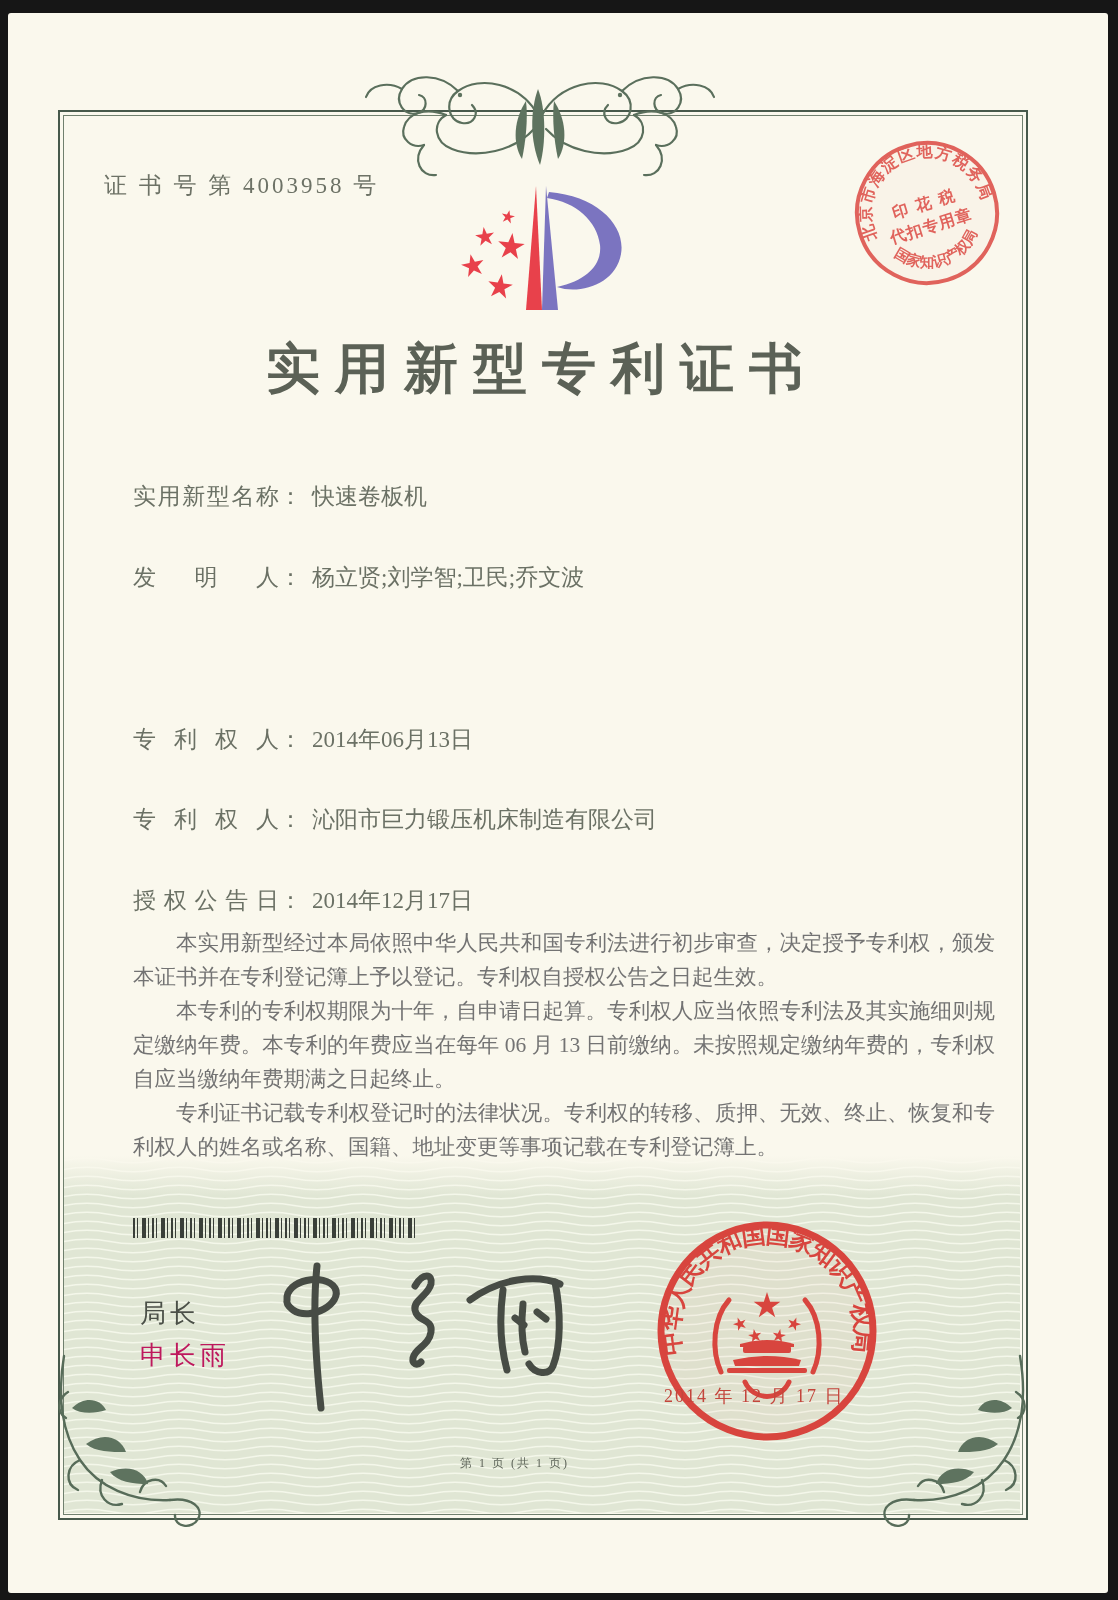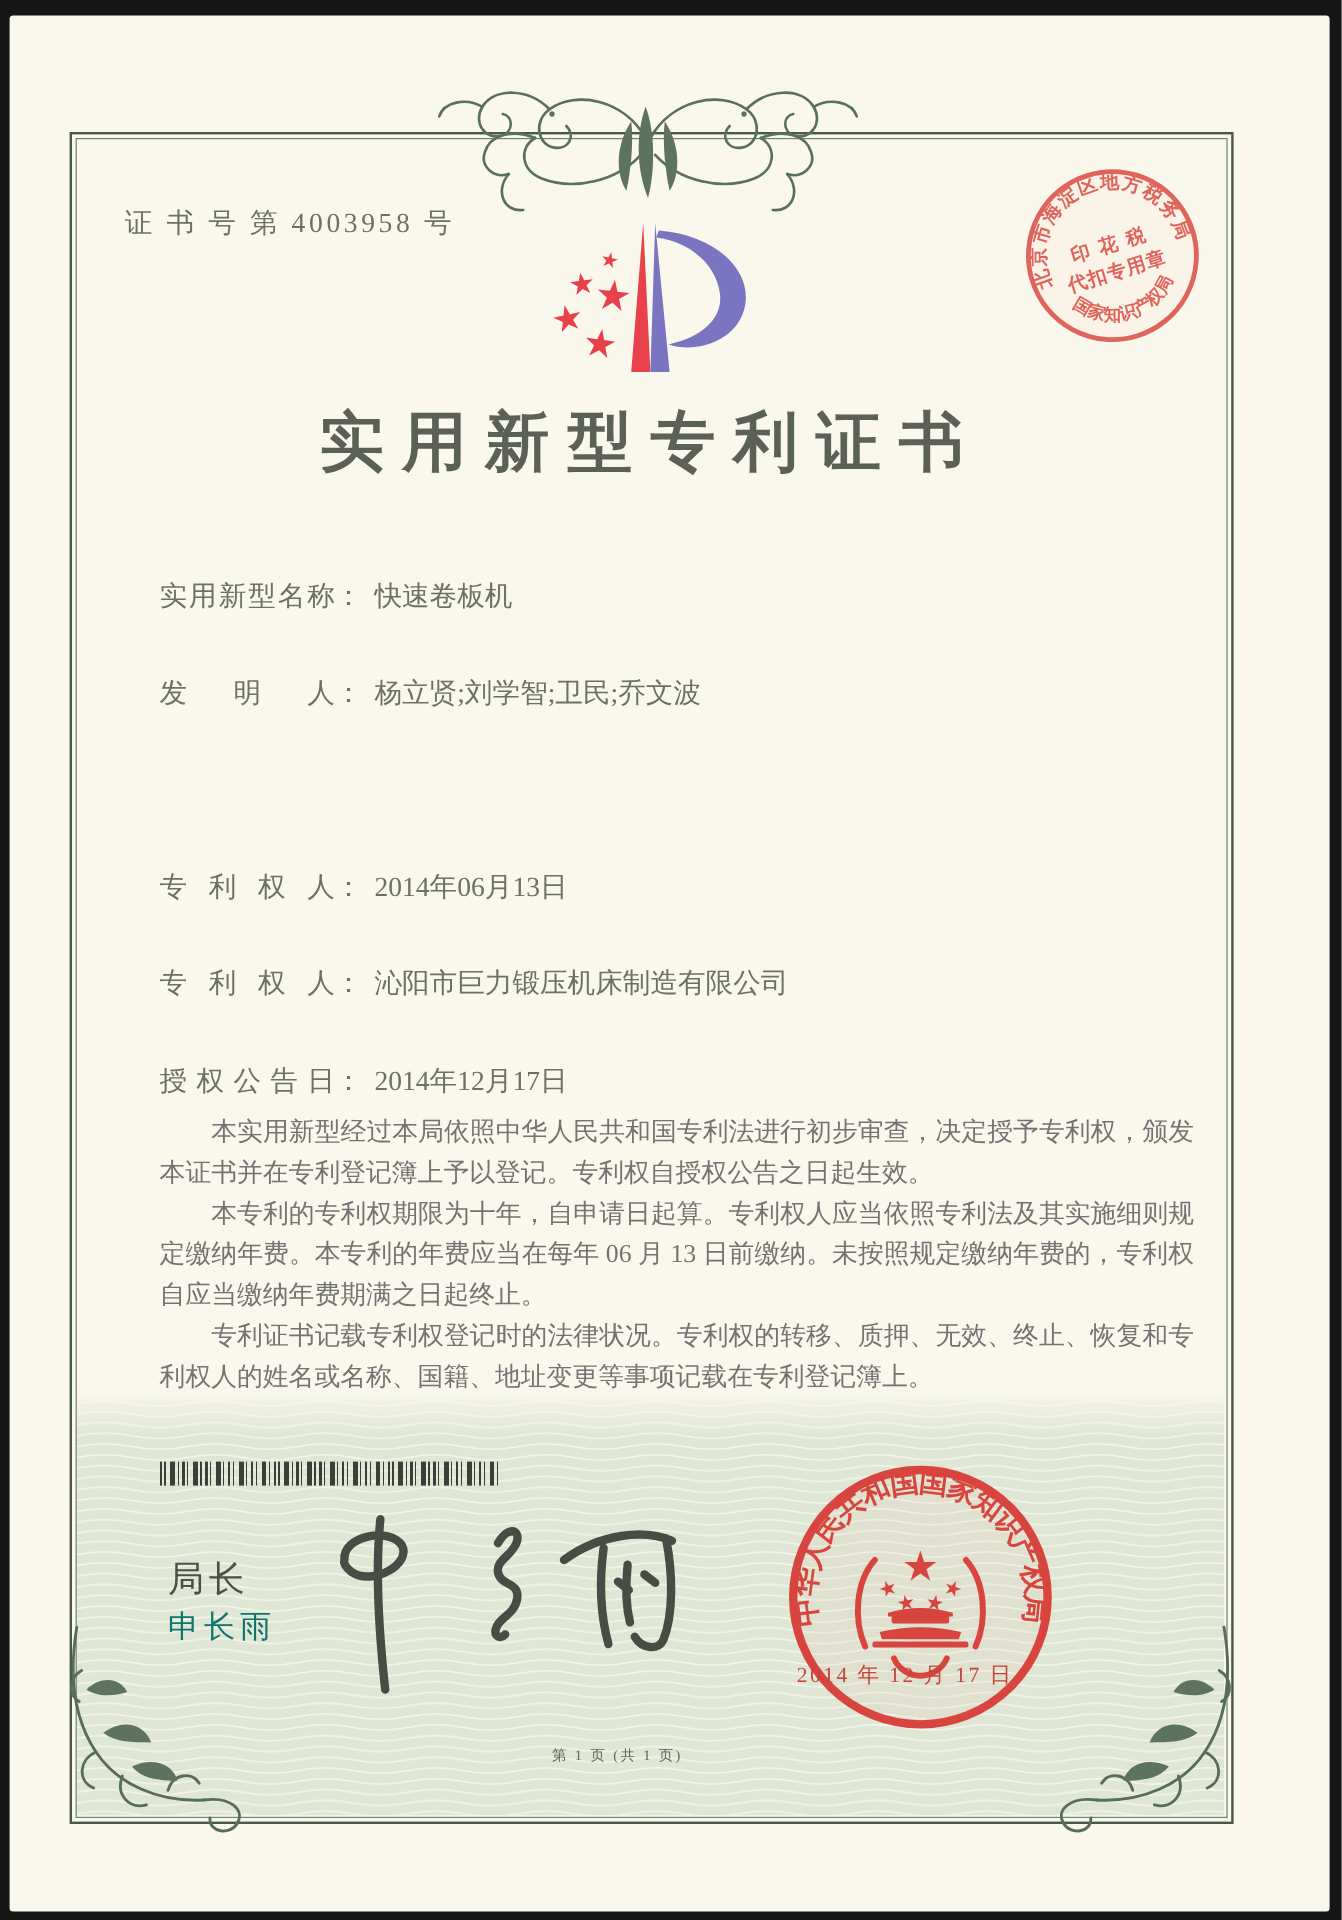--- a/index.html
+++ b/index.html
@@ -36,23 +36,23 @@
 
   .paras{position:absolute;left:133px;top:926px;width:862px;font-size:21.5px;line-height:34px;
          color:#737373;text-align:justify;}
   .paras p{margin:0;text-indent:2em;}
 
   .barcode{position:absolute;left:133px;top:1218px;width:284px;height:20px;
     background:repeating-linear-gradient(90deg,#3a3f39 0 2px,transparent 2px 4px,#3a3f39 4px 5px,
       transparent 5px 9px,#3a3f39 9px 13px,transparent 13px 15px,#3a3f39 15px 16px,transparent 16px 19px);}
 
   .sign-title{position:absolute;left:140px;top:1296px;font-family:"Liberation Sans","DejaVu Sans",sans-serif;
-              font-size:30px;color:#4b5048;letter-spacing:4px;}
+              font-size:26px;color:#4b5048;letter-spacing:4px;}
   .sign-name{position:absolute;left:140px;top:1338px;font-family:"Liberation Sans","DejaVu Sans",sans-serif;
-             font-size:26px;color:#0f766e;letter-spacing:4px;}
+             font-size:26px;color:#be185d;letter-spacing:4px;}
   .signature{position:absolute;left:265px;top:1248px;}
 
   .seal{position:absolute;left:652px;top:1216px;}
   .seal-date{position:absolute;left:664px;top:1384px;width:225px;font-size:18px;color:#c4453c;
              letter-spacing:2px;white-space:nowrap;}
 
   .footer{position:absolute;left:62px;top:1455px;width:905px;text-align:center;
           font-size:12px;color:#5f665b;letter-spacing:2px;}
 
   .ornament{position:absolute;}

